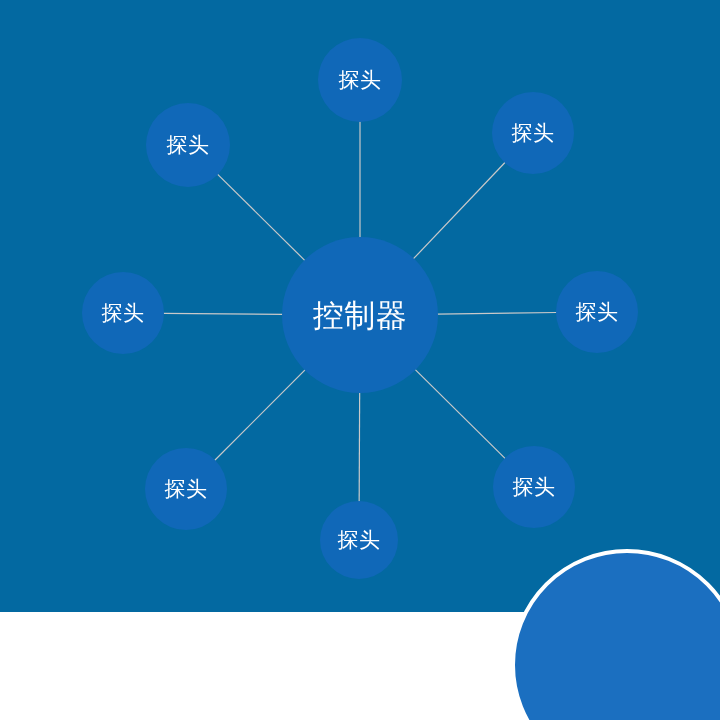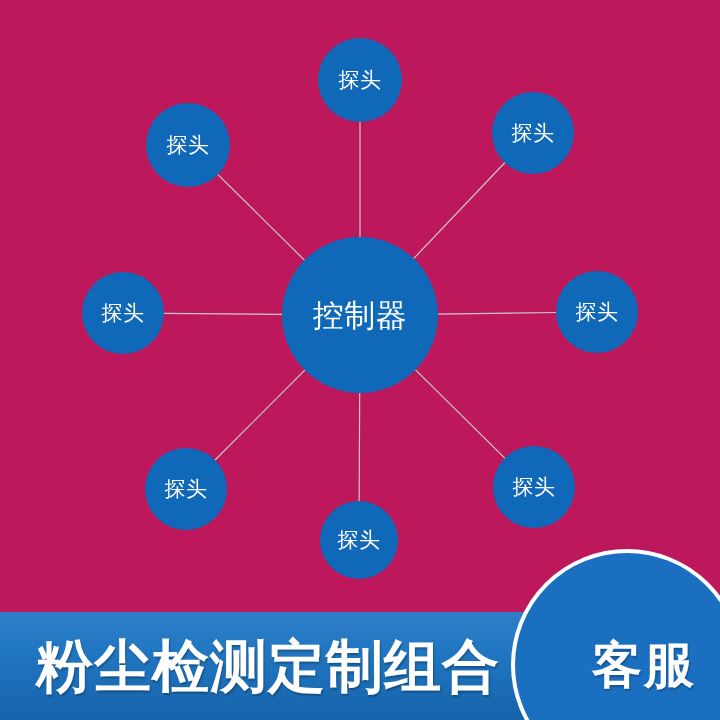--- a/index.html
+++ b/index.html
@@ -19,21 +19,21 @@
     overflow: hidden;
   }
 
   
   #diagram-area {
     position: absolute;
     left: 0;
     top: 0;
     width: 720px;
     height: 612px;
-    background: #be185d;
+    background: #0369a1;
   }
   #edges {
     position: absolute;
     left: 0;
     top: 0;
     width: 720px;
     height: 612px;
   }
 
   .node {
@@ -158,21 +158,17 @@
         <div class="node leaf" style="left: 320px; top: 501px; width: 78px; height: 78px; background: rgb(16, 104, 184); color: rgb(255, 255, 255);">
           <span class="node-label">探头</span>
         </div>
         <div class="node hub" style="left: 282px; top: 237px; width: 156px; height: 156px; background: rgb(16, 104, 184); color: rgb(255, 255, 255);">
           <span class="node-label">控制器</span>
         </div>
       </div>
 
   </div>
 
-  <div id="banner">
-    <div id="banner-title">粉尘检测定制组合</div>
-  </div>
 
   <div id="contact-bubble">
-    <span class="line">客服</span>
   </div>
 
 </div>
 
 </body></html>

